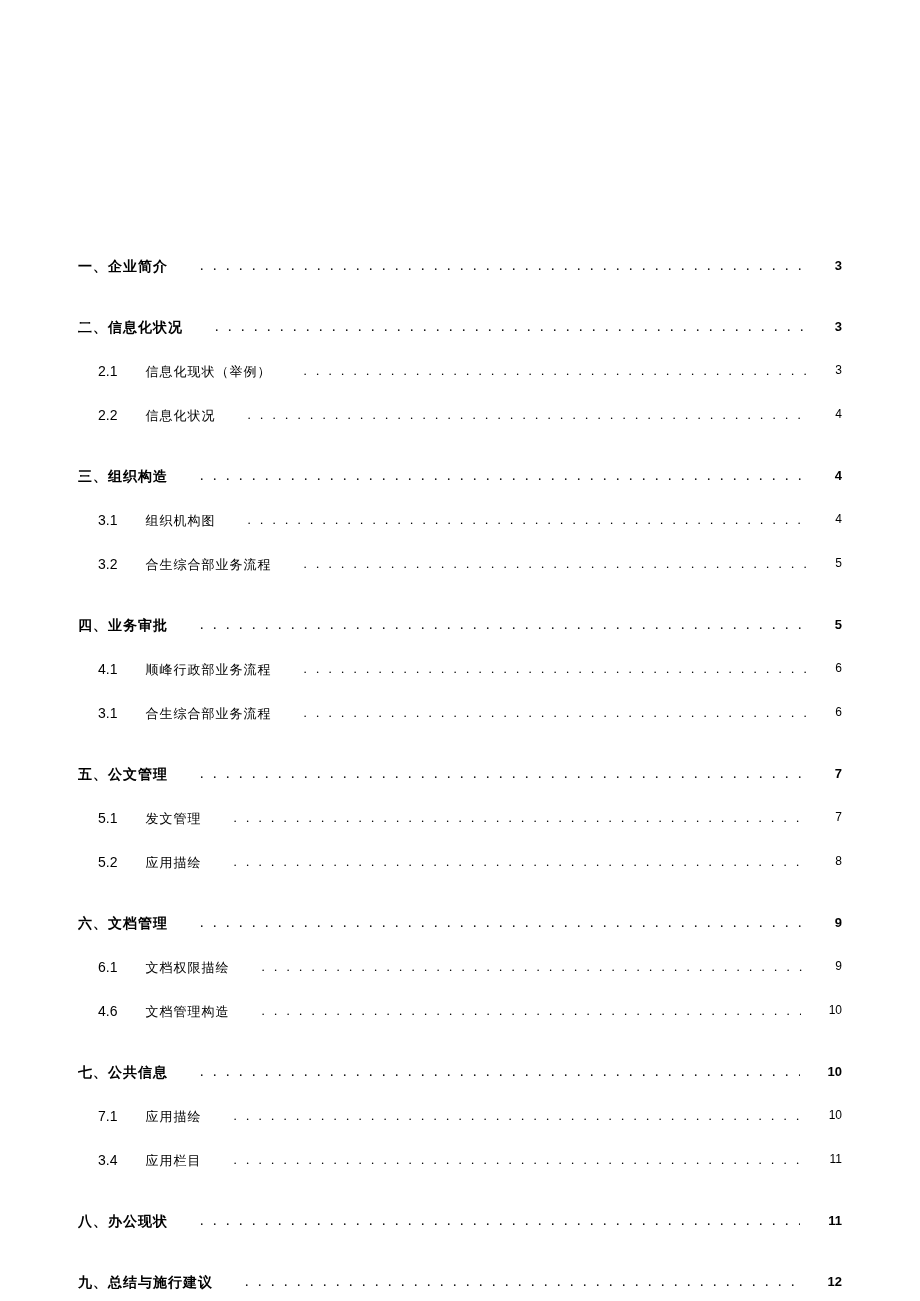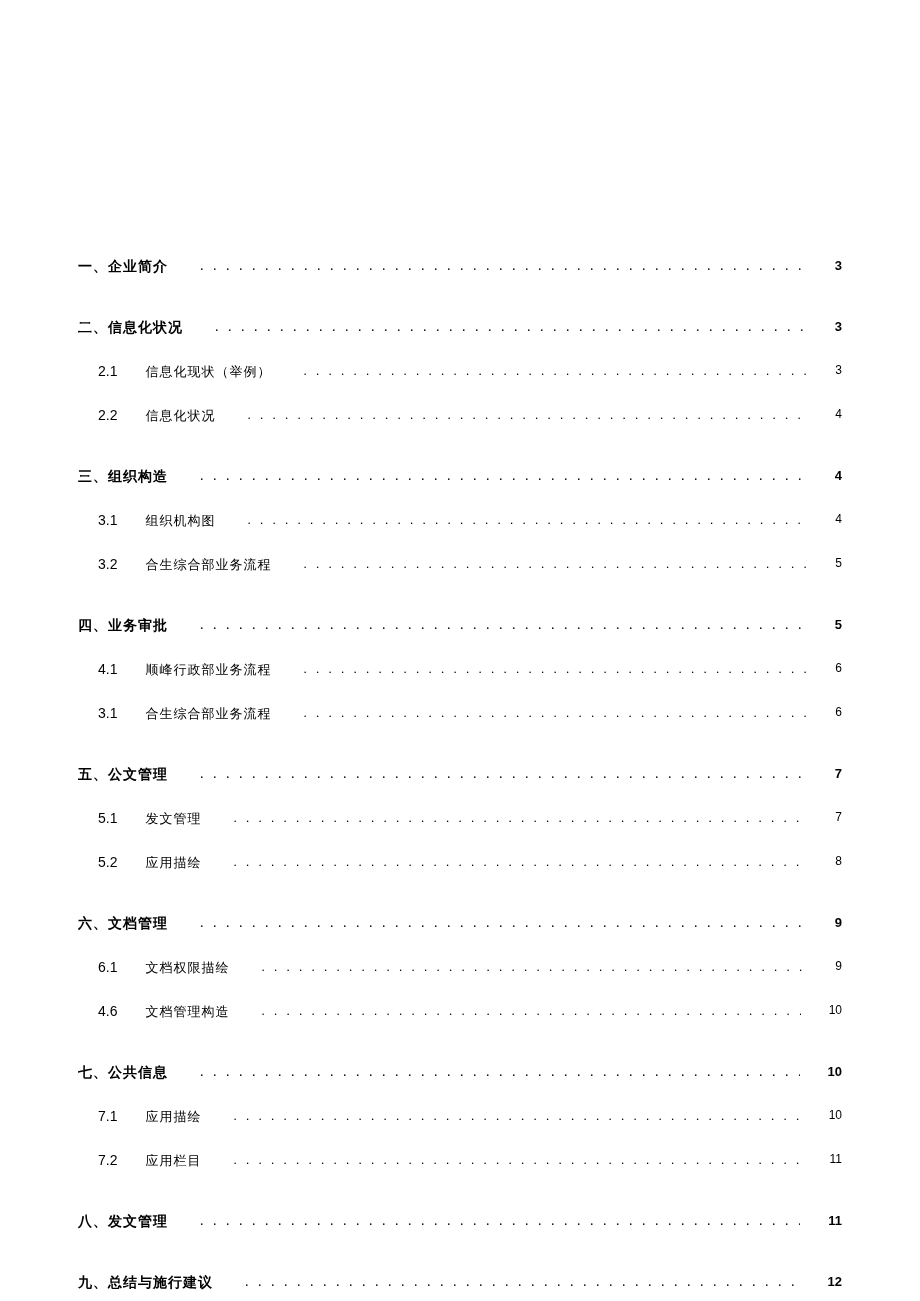--- a/index.html
+++ b/index.html
@@ -190,29 +190,29 @@
     <span class="pg">10</span>
   </div>
   <div class="sub-group">
     <div class="toc-row level2">
       <span class="idx">7.1</span>
       <span class="label">应用描绘</span>
       <span class="leader">. . . . . . . . . . . . . . . . . . . . . . . . . . . . . . . . . . . . . . . . . . . . . . . . . . . . . . . . . . . . . . . . . . . . . . . . . . . . . . . . . . . . . . . . . . . . . . . . . . . . . . . . . . . . . . . . . . . . . . . .</span>
       <span class="pg">10</span>
     </div>
     <div class="toc-row level2">
-      <span class="idx">7.2</span>
+      <span class="idx">3.4</span>
       <span class="label">应用栏目</span>
       <span class="leader">. . . . . . . . . . . . . . . . . . . . . . . . . . . . . . . . . . . . . . . . . . . . . . . . . . . . . . . . . . . . . . . . . . . . . . . . . . . . . . . . . . . . . . . . . . . . . . . . . . . . . . . . . . . . . . . . . . . . . . . .</span>
       <span class="pg">11</span>
     </div>
   </div>
 
   <div class="toc-row level1">
-    <span class="label">八、发文管理</span>
+    <span class="label">八、办公现状</span>
     <span class="leader">. . . . . . . . . . . . . . . . . . . . . . . . . . . . . . . . . . . . . . . . . . . . . . . . . . . . . . . . . . . . . . . . . . . . . . . . . . . . . . . . . . . . . . . . . . . . . . . . . . . . . . . . . . . . . . . . . . . . . . . .</span>
     <span class="pg">11</span>
   </div>
 
   <div class="toc-row level1">
     <span class="label">九、总结与施行建议</span>
     <span class="leader">. . . . . . . . . . . . . . . . . . . . . . . . . . . . . . . . . . . . . . . . . . . . . . . . . . . . . . . . . . . . . . . . . . . . . . . . . . . . . . . . . . . . . . . . . . . . . . . . . . . . . . . . . . . . . . . . . . . . . . . .</span>
     <span class="pg">12</span>
   </div>
 

